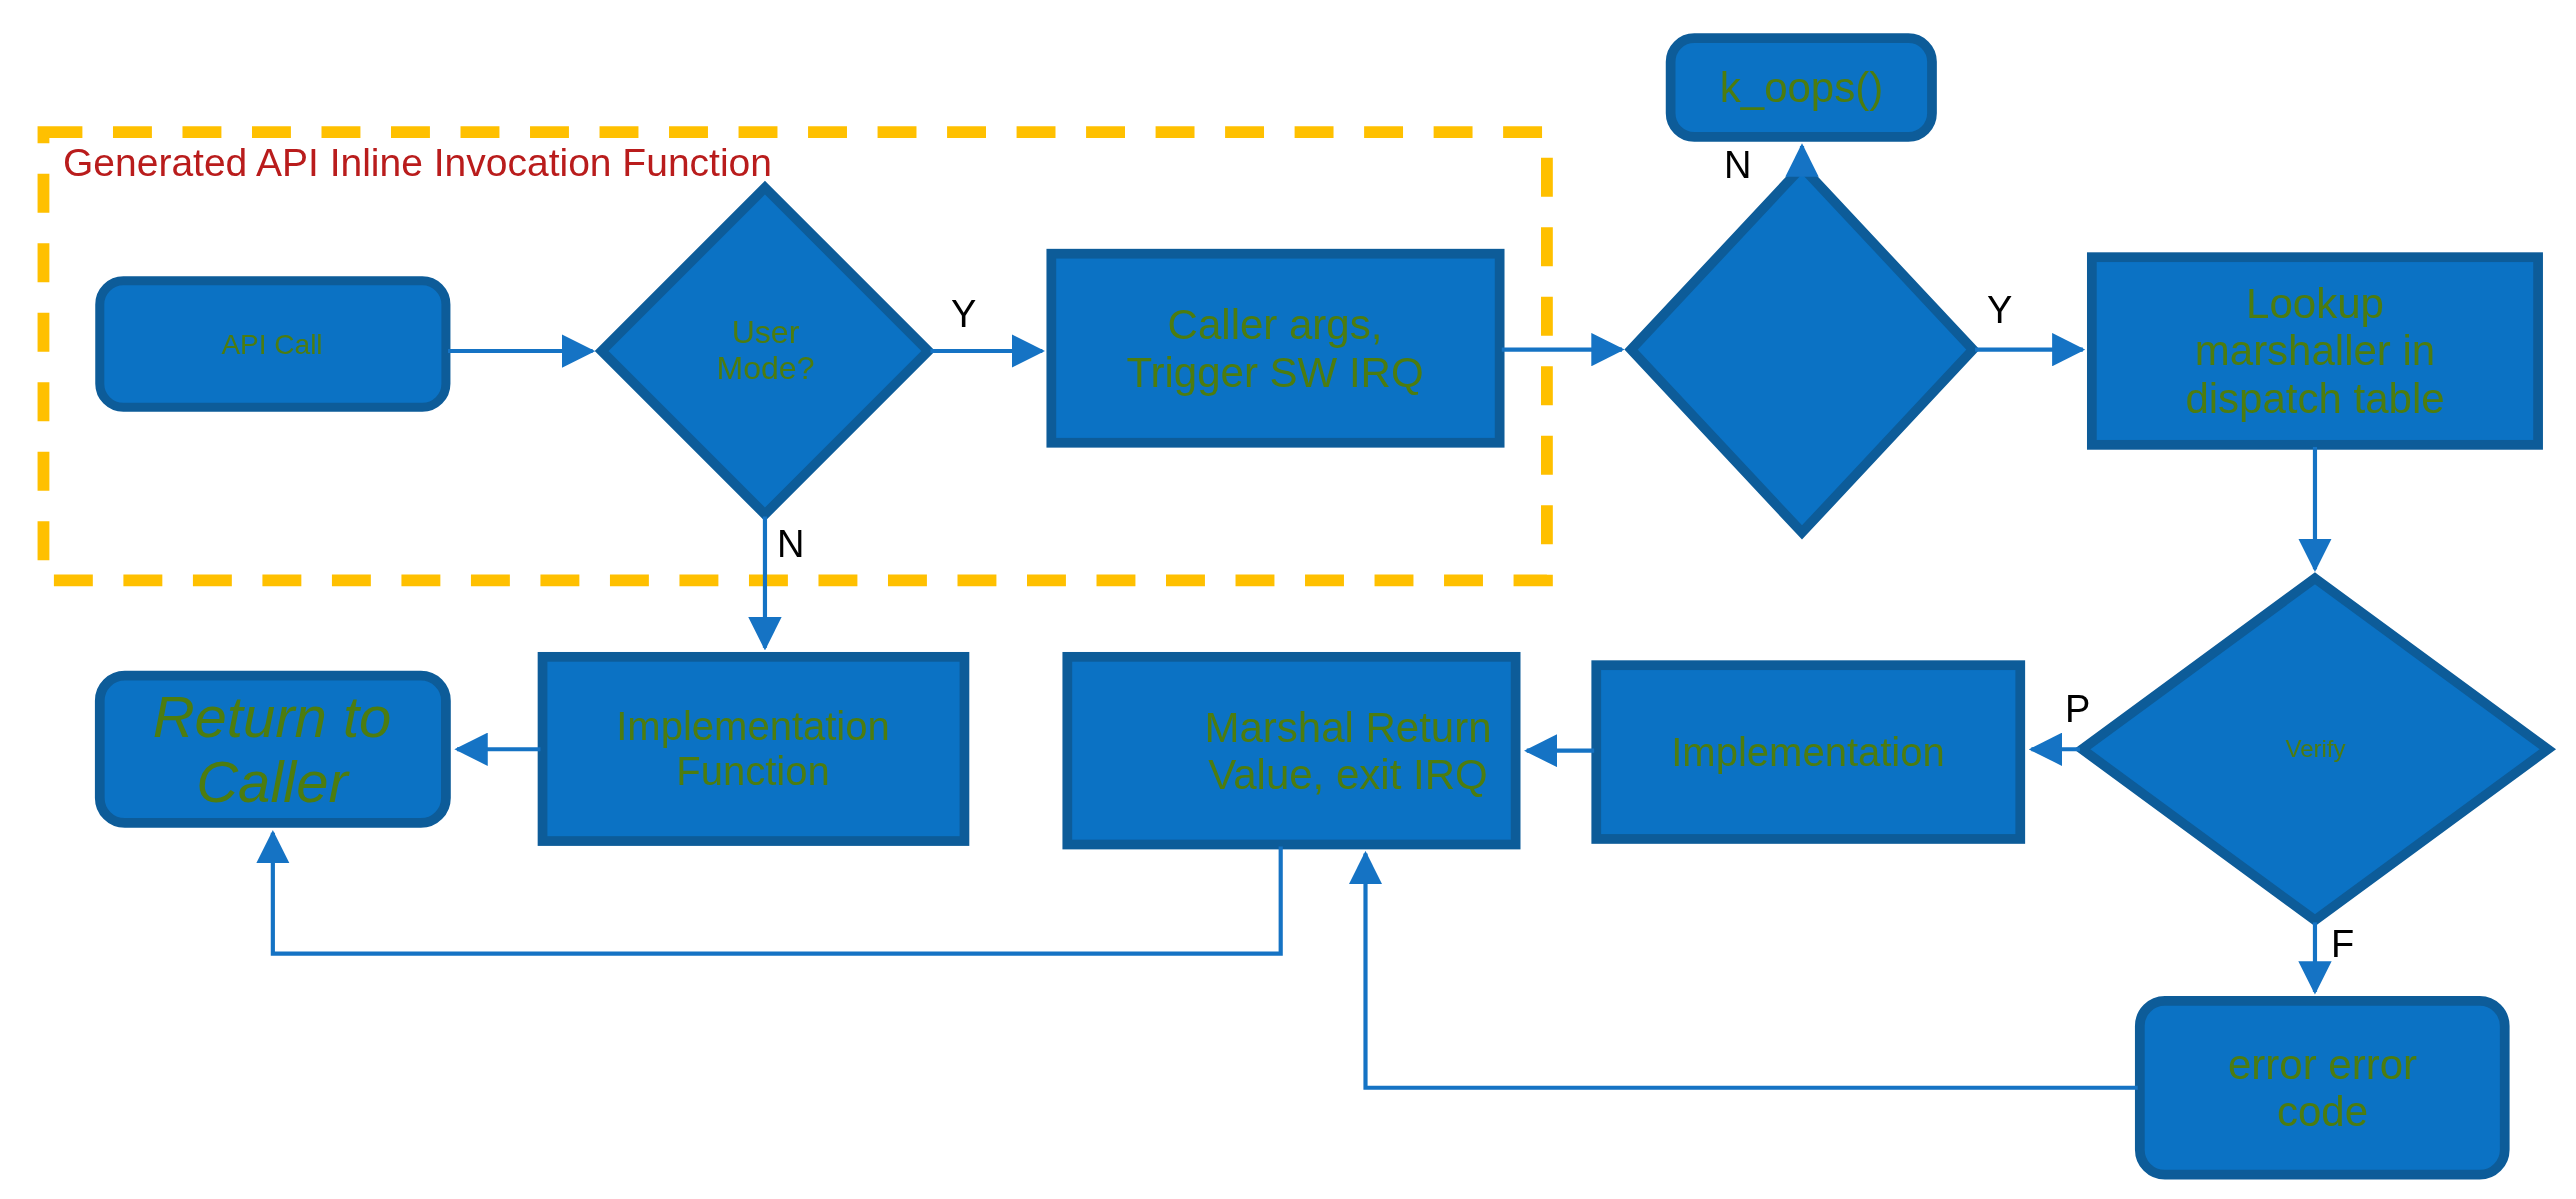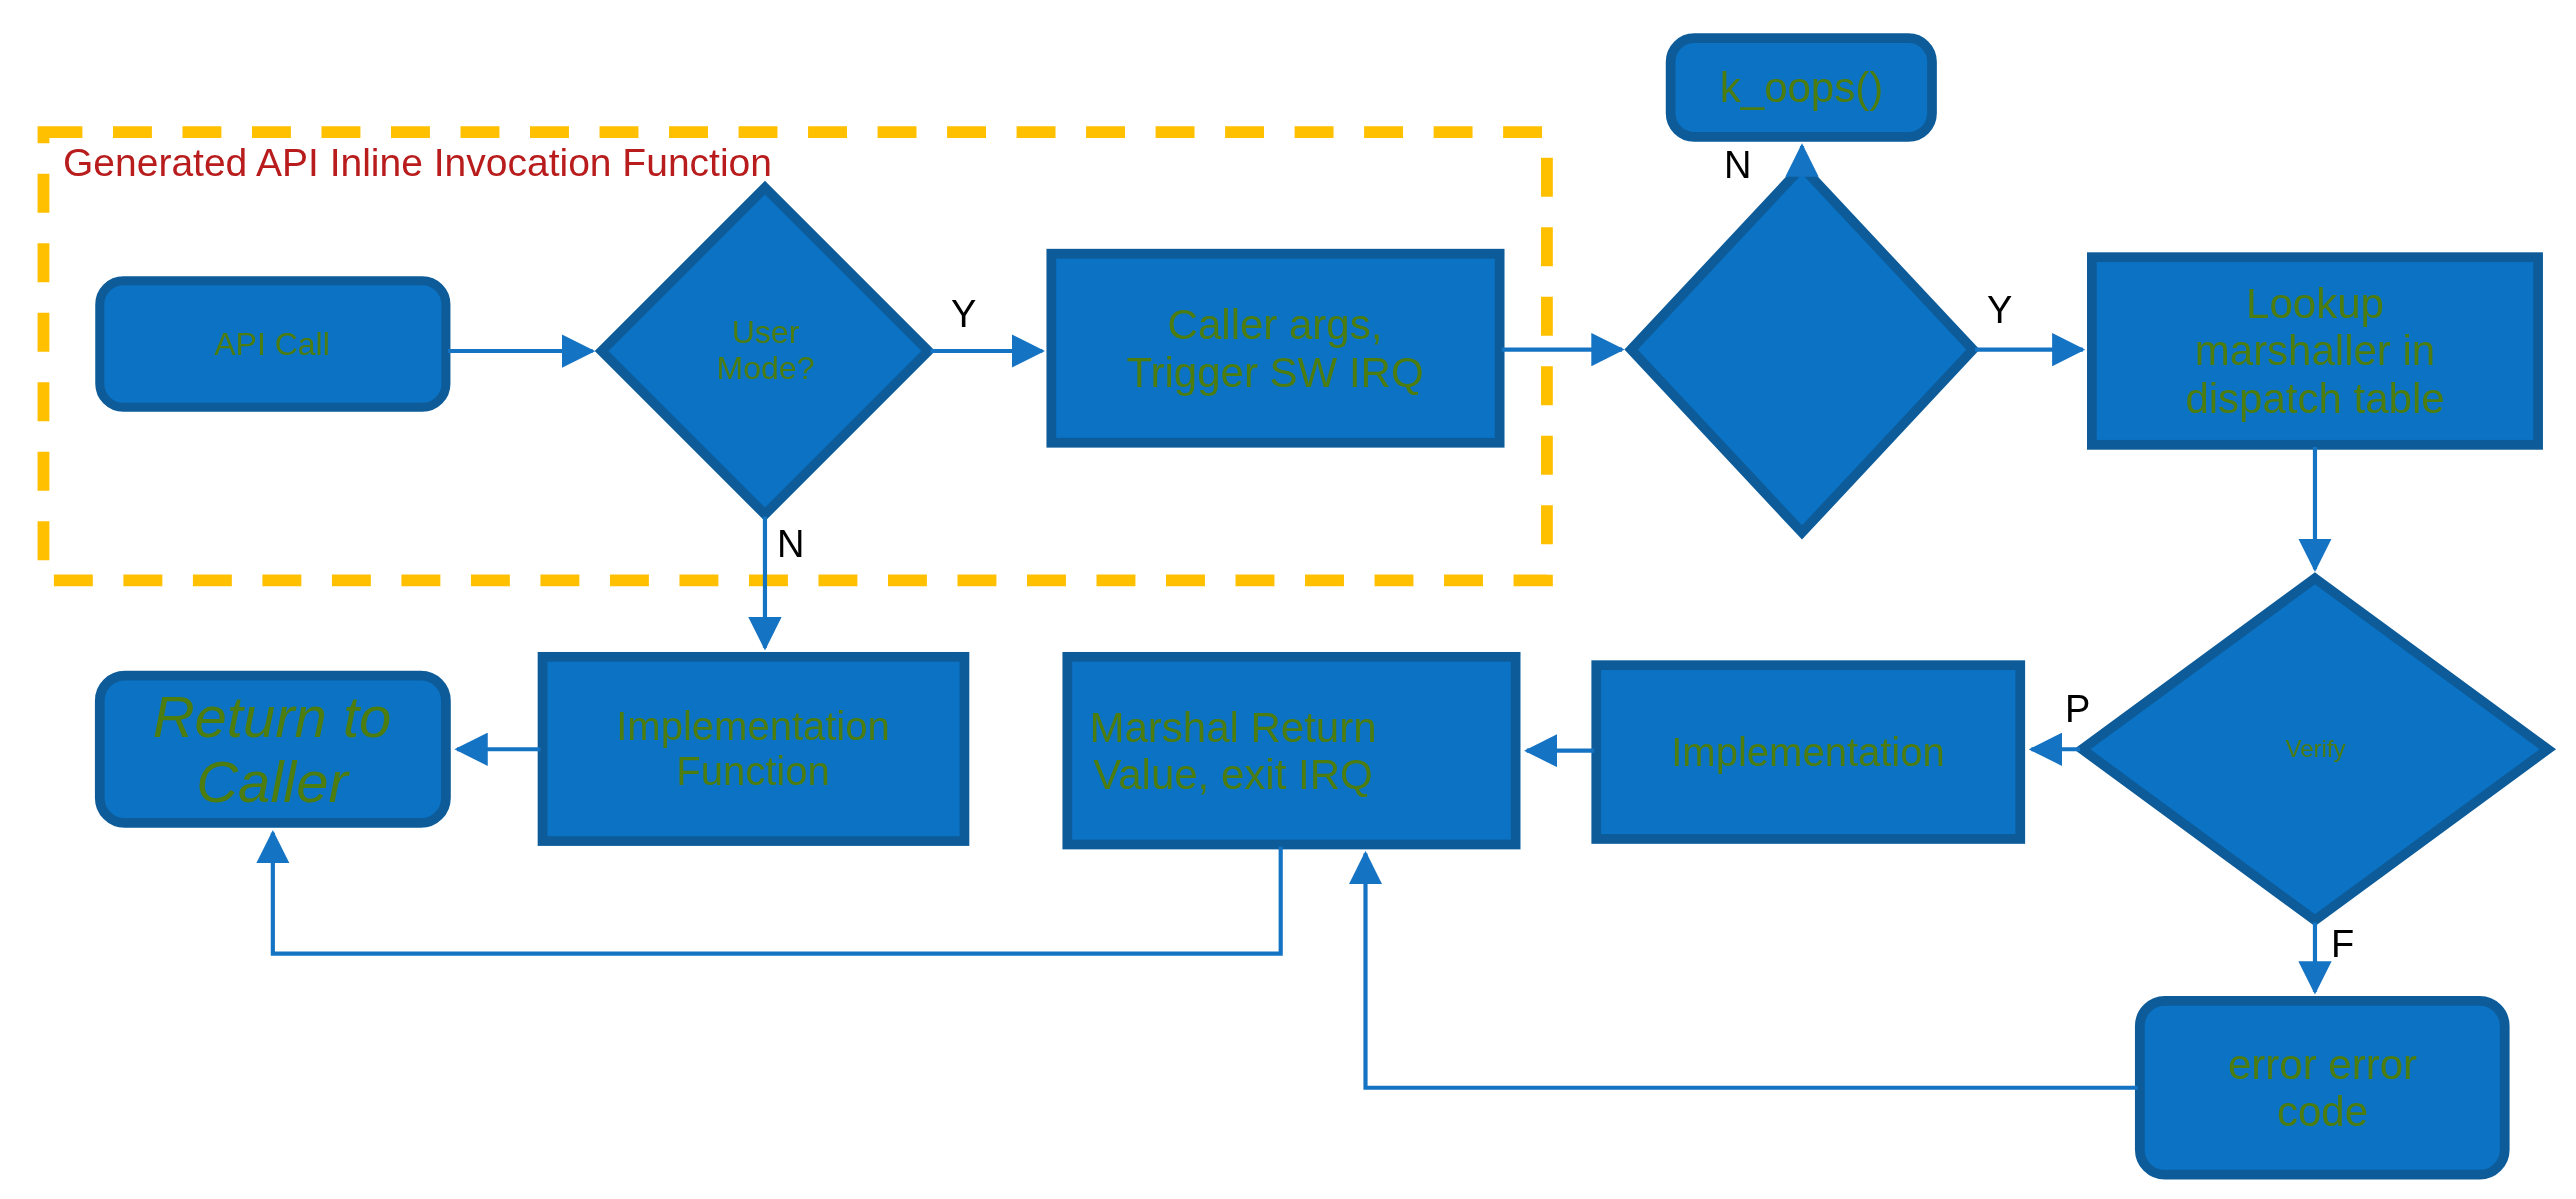--- a/index.html
+++ b/index.html
@@ -137,40 +137,40 @@
       <path d="M 2293 1080 L 2196 1080" marker-end="url(#arrowFwd)"></path>
 
       <path d="M 777 1078 L 657 1078" marker-end="url(#arrowFwd)"></path>
 
       <path d="M 1842 1218 L 1842 1372 L 392 1372 L 392 1198" marker-end="url(#arrowFwd)"></path>
 
       <path d="M 3075 1565 L 1964 1565 L 1964 1228" marker-end="url(#arrowFwd)"></path>
     </g>
   </svg>
 
-  <div class="node-label" style="left:99px; top:281px; width:346px; height:127px; font-size:32px;">API Call</div>
+  <div class="node-label" style="left:99px; top:281px; width:346px; height:127px; font-size:28px;">API Call</div>
 
   <div class="node-label" style="left:661px; top:285px; width:209px; height:132px; font-size:32px;">User
 Mode?</div>
 
   <div class="node-label" style="left:1051px; top:254px; width:448px; height:189px; font-size:42px;">Caller args,
 Trigger SW IRQ</div>
 
   <div class="node-label" style="left:1671px; top:38px; width:261px; height:99px; font-size:42px;">k_oops()</div>
 
 
   <div class="node-label" style="left:2092px; top:257px; width:446px; height:188px; font-size:42px;">Lookup
 marshaller in
 dispatch table</div>
 
   <div class="node-label" style="left:2218px; top:716px; width:195px; height:67px; font-size:24px;">Verify</div>
 
   <div class="node-label" style="left:1596px; top:665px; width:424px; height:174px; font-size:40px;">Implementation</div>
 
-  <div class="node-label" style="left:1009px; top:657px; width:448px; height:188px; font-size:42px;">Marshal Return
+  <div class="node-label" style="left:1124px; top:657px; width:448px; height:188px; font-size:42px;">Marshal Return
 Value, exit IRQ</div>
 
   <div class="node-label" style="left:542px; top:657px; width:422px; height:184px; font-size:40px;">Implementation
 Function</div>
 
   <div class="node-label" style="left:99px; top:676px; width:346px; height:147px; font-size:58px;font-style:italic;">Return to
 Caller</div>
 
   <div class="node-label" style="left:2140px; top:1001px; width:365px; height:174px; font-size:42px;">error error
 code</div>

